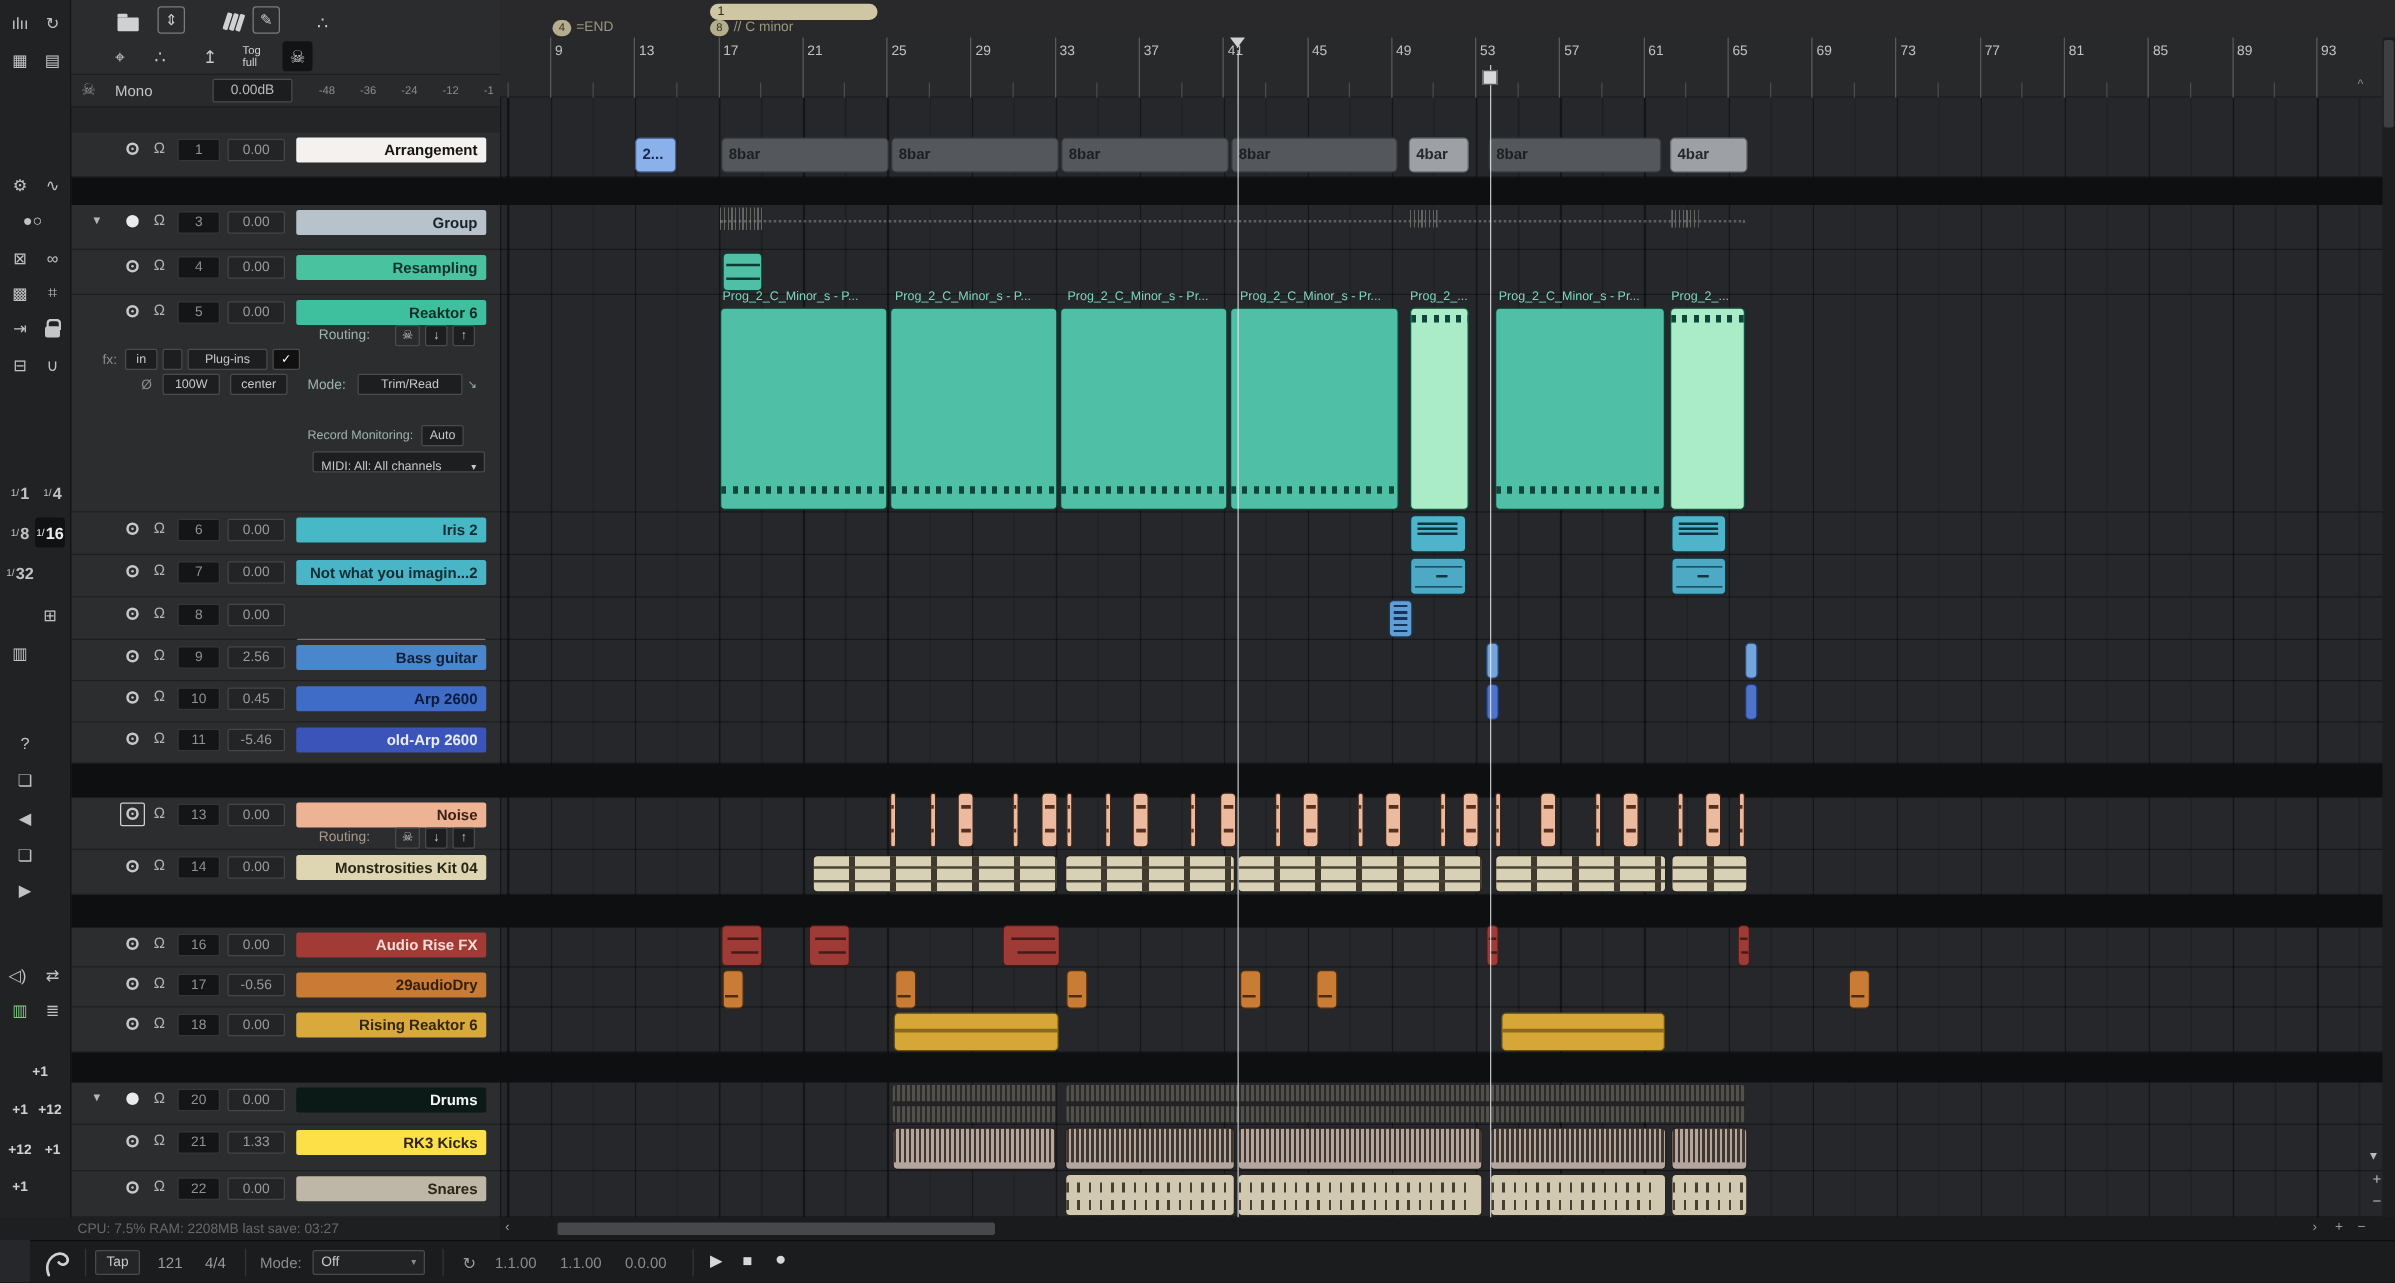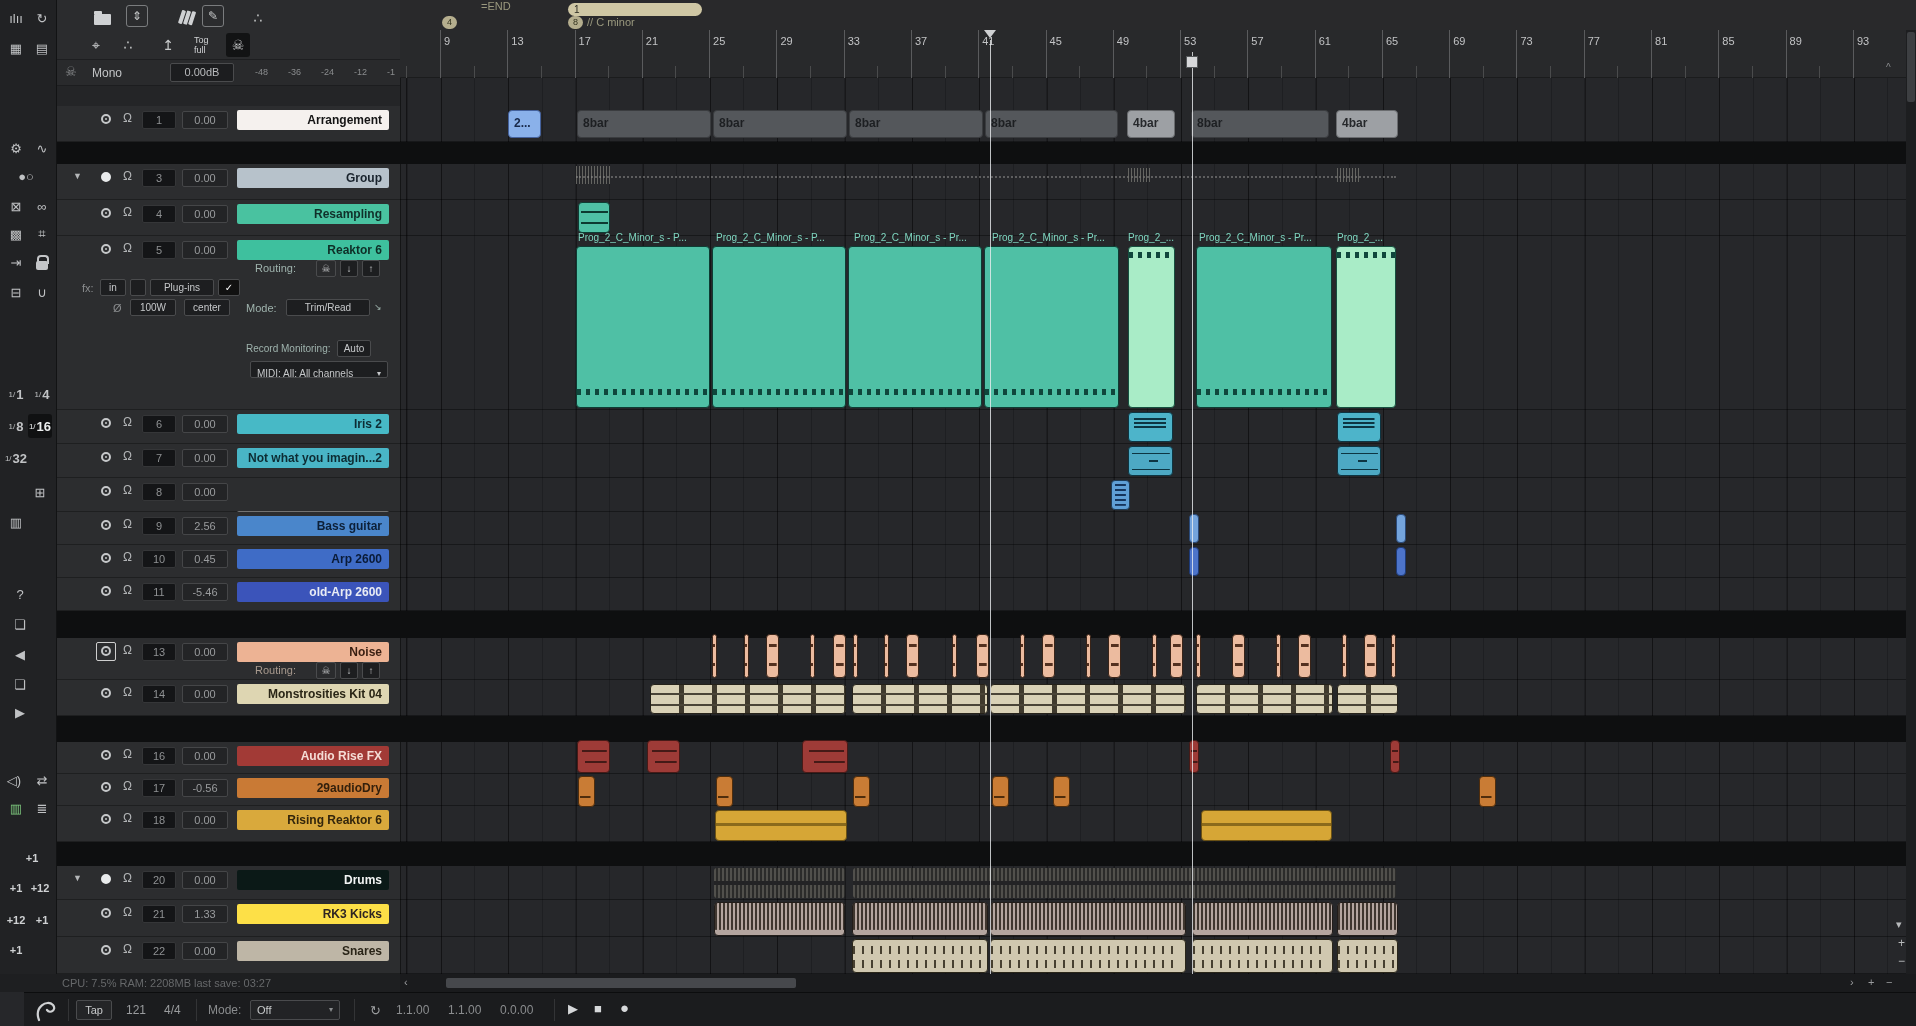--- a/index.html
+++ b/index.html
@@ -270,21 +270,21 @@
         <div>-12</div>
         <div>-1</div>
       </div>
   </div>
 
   <div class="abs" style="left:57px;top:86px;width:343px;height:888px;background:#242527;z-index:2;"></div>
 
   <div id="regionlane" class="abs">
       <div class="regioncap" style="left: 168px; width: 134px;">1</div>
       <div class="mpill" style="left: 42px; top: 16px;">4</div>
-      <div class="mtext" style="left: 61px; top: 0; margin-left: 20px;">=END</div>
+      <div class="mtext" style="left: 61px; top: 16px;">=END</div>
       <div class="mpill" style="left: 168px; top: 16px;">8</div>
       <div class="mtext" style="left: 187px; top: 16px;">// C minor</div>
     </div>
   <div id="ruler" class="abs">
       <div class="tick-minor" style="left: 6.36px;"></div>
       <div class="tick-major" style="left: 40px;"></div>
       <div class="tick-num" style="left: 44px;">9</div>
       <div class="tick-minor" style="left: 73.64px;"></div>
       <div class="tick-major" style="left: 107.28px;"></div>
       <div class="tick-num" style="left: 111.28px;">13</div>

